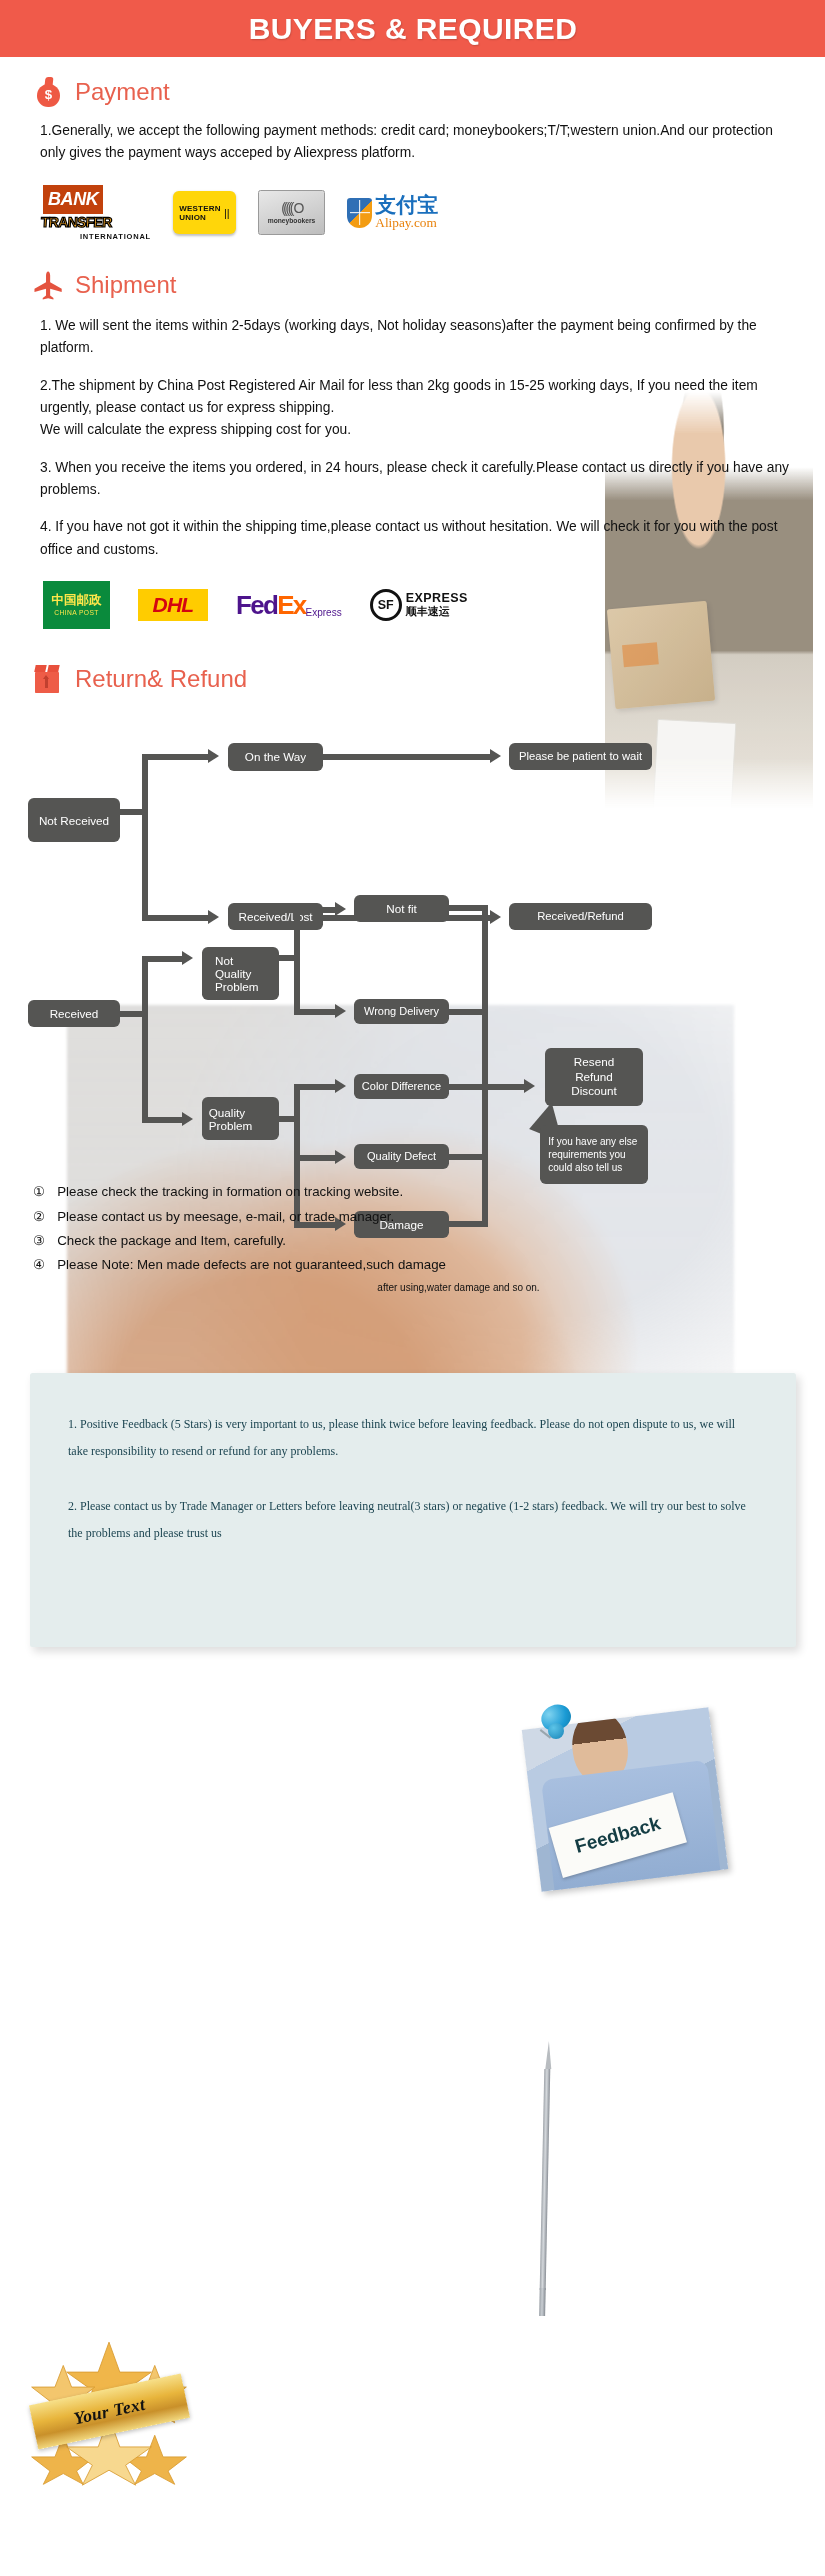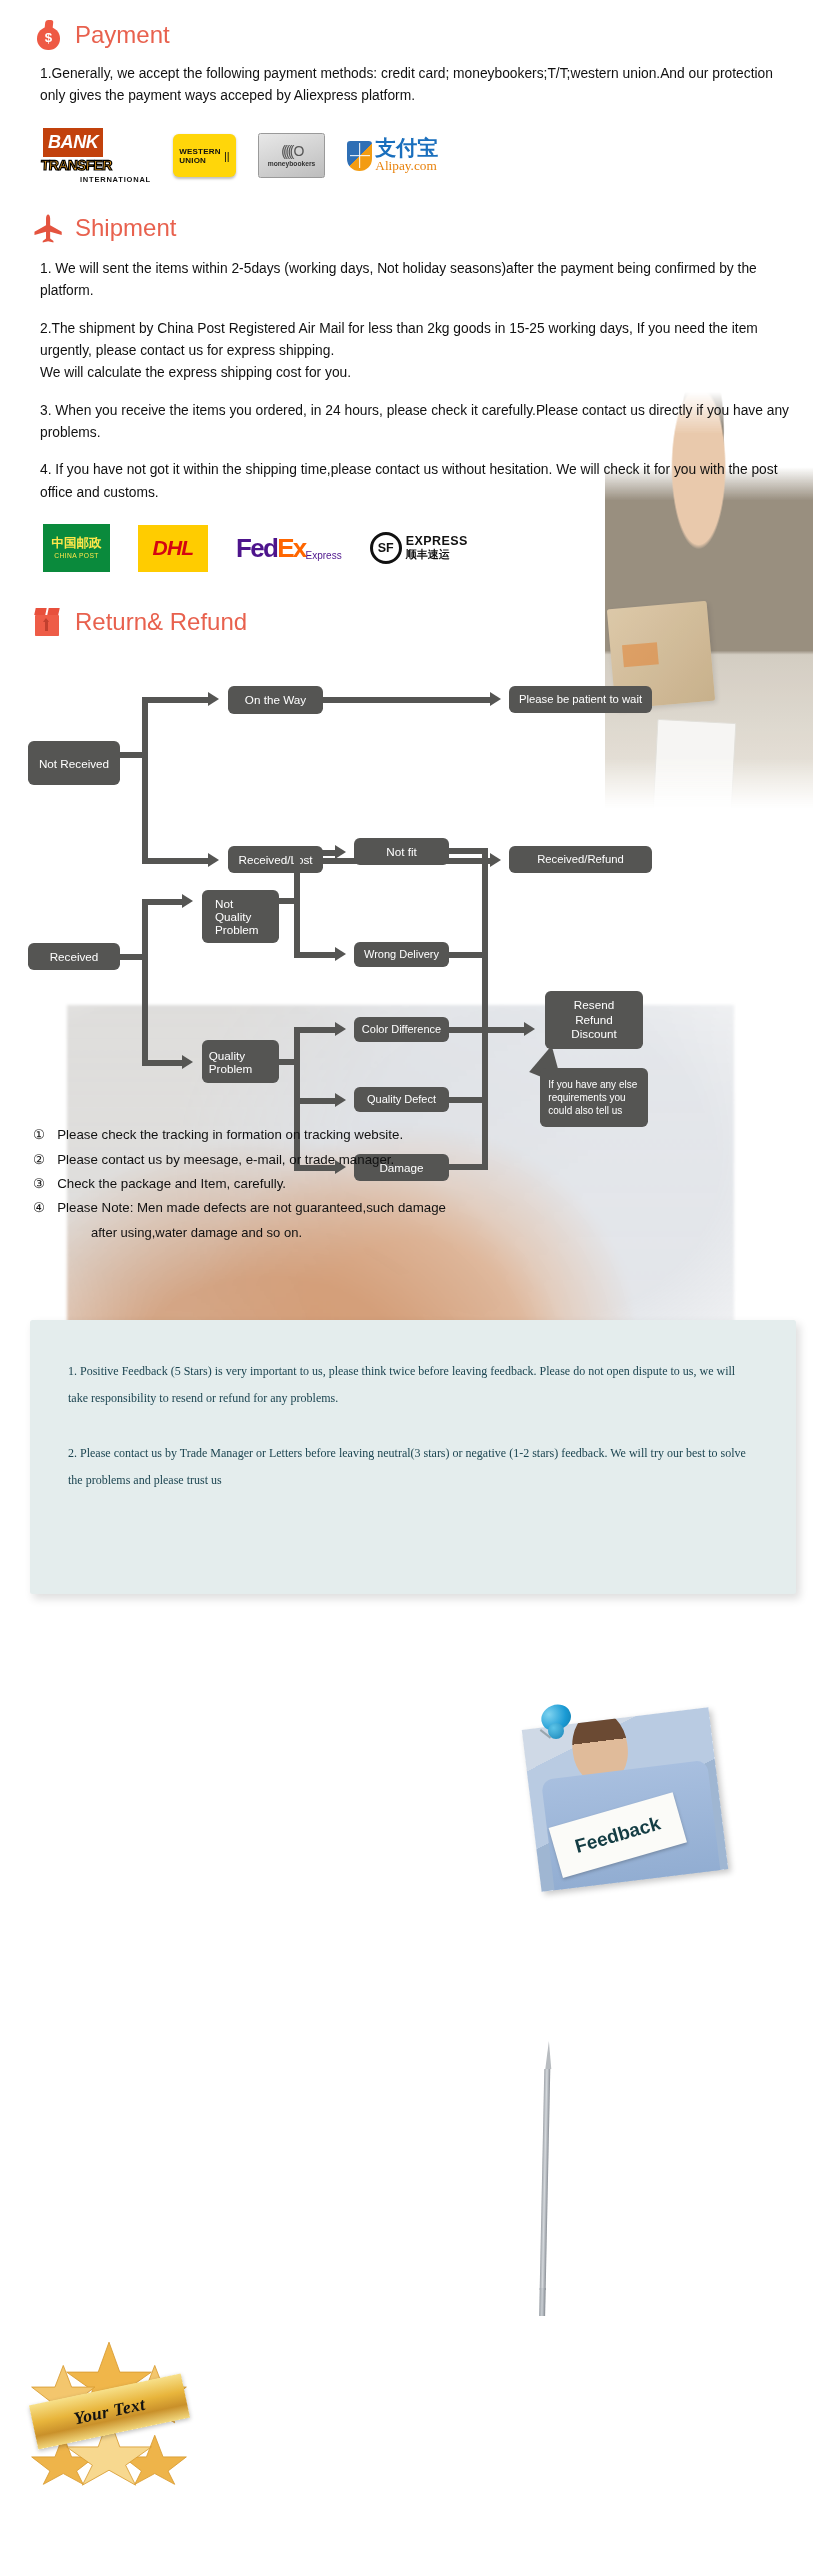--- a/index.html
+++ b/index.html
@@ -123,21 +123,21 @@
   .lg-ali .zh { font-size:21px; color:#1a6fbd; font-weight:bold; line-height:1;}
   .lg-ali .dom { font-size:13.3px; color:#e8820c; font-family:"Liberation Serif",serif; }
 
   
   .lg-cp { width:67px;height:48px;background:#0a8a3c;display:flex;flex-direction:column;
       align-items:center;justify-content:center;color:#ffe74a;}
   .lg-cp .c1 { font-size:12.5px; font-weight:bold; line-height:1;}
   .lg-cp .c2 { font-size:6.7px; letter-spacing:0.4px; margin-top:2.5px;}
 
   
-  .lg-dhl { width:70px;height:47px;background:#ffcc00;display:flex;align-items:center;justify-content:center;}
+  .lg-dhl { width:70px;height:32px;background:#ffcc00;display:flex;align-items:center;justify-content:center;}
   .lg-dhl .t { font-size:21px;font-weight:bold;font-style:italic;color:#d40511;letter-spacing:-0.8px;}
 
   
   .lg-fx { display:flex;flex-direction:row;align-items:flex-end;}
   .lg-fx .t { font-size:26px;font-weight:bold;letter-spacing:-1.7px;line-height:1;}
   .lg-fx .t .fed{color:#4d148c;} .lg-fx .t .ex{color:#ff6600;}
   .lg-fx .sub{font-size:10px;color:#4d148c;margin-top:0.8px;font-family:"Liberation Sans",sans-serif;}
 
   
   .lg-sf{display:flex;align-items:center;gap:4.2px;}
@@ -234,21 +234,21 @@
     position:absolute; width:0;height:0;
     border-left:11.7px solid transparent; border-right:25px solid transparent;
     border-bottom:33px solid #555553;
     transform:rotate(22deg);
   }
 
   
   .notes { position:relative; z-index:4; padding-left:33px; }
   .note-row{ display:flex; gap:7.5px; font-size:13.3px; color:#111; line-height:1.52; margin-bottom:4.2px;}
   .note-num{ flex:0 0 16.7px; }
-  .note-sub{ padding-left:58px; font-size:13px; color:#111; line-height:1.52;}
+  .note-sub{ padding-left:58px; font-size:10px; color:#111; line-height:1.52;text-align:center;}
 
   
   .fb-panel{
     position:relative; margin:0 30px 0 30px; padding:38px 38px 100px 38px;
     background:#e4eded; border-radius:2.5px;
     box-shadow:3.3px 4.2px 8.3px rgba(0,0,0,.13);
     z-index:3;
   }
   .fb-panel p{
     font-family:"Liberation Serif", serif;
@@ -279,20 +279,23 @@
   .badge .ribbon span{
     font-family:"Liberation Serif", serif; font-style:italic; font-weight:bold;
     font-size:17.5px; color:#121212; letter-spacing:0.4px;
   }
 </style>
 </head>
 <body>
 
 <div class="page">
 
+  <div class="header-bar">
+    <div class="header-title">BUYERS &amp; REQUIRED</div>
+  </div>
 
   <div class="photo-courier">
     <div class="parcel"></div>
     <div class="clip"></div>
   </div>
   <div class="photo-hands"></div>
 
   <div style="height:18.3px"></div>
   <div class="sec-head">
     <div class="sec-icon icon-moneybag">

